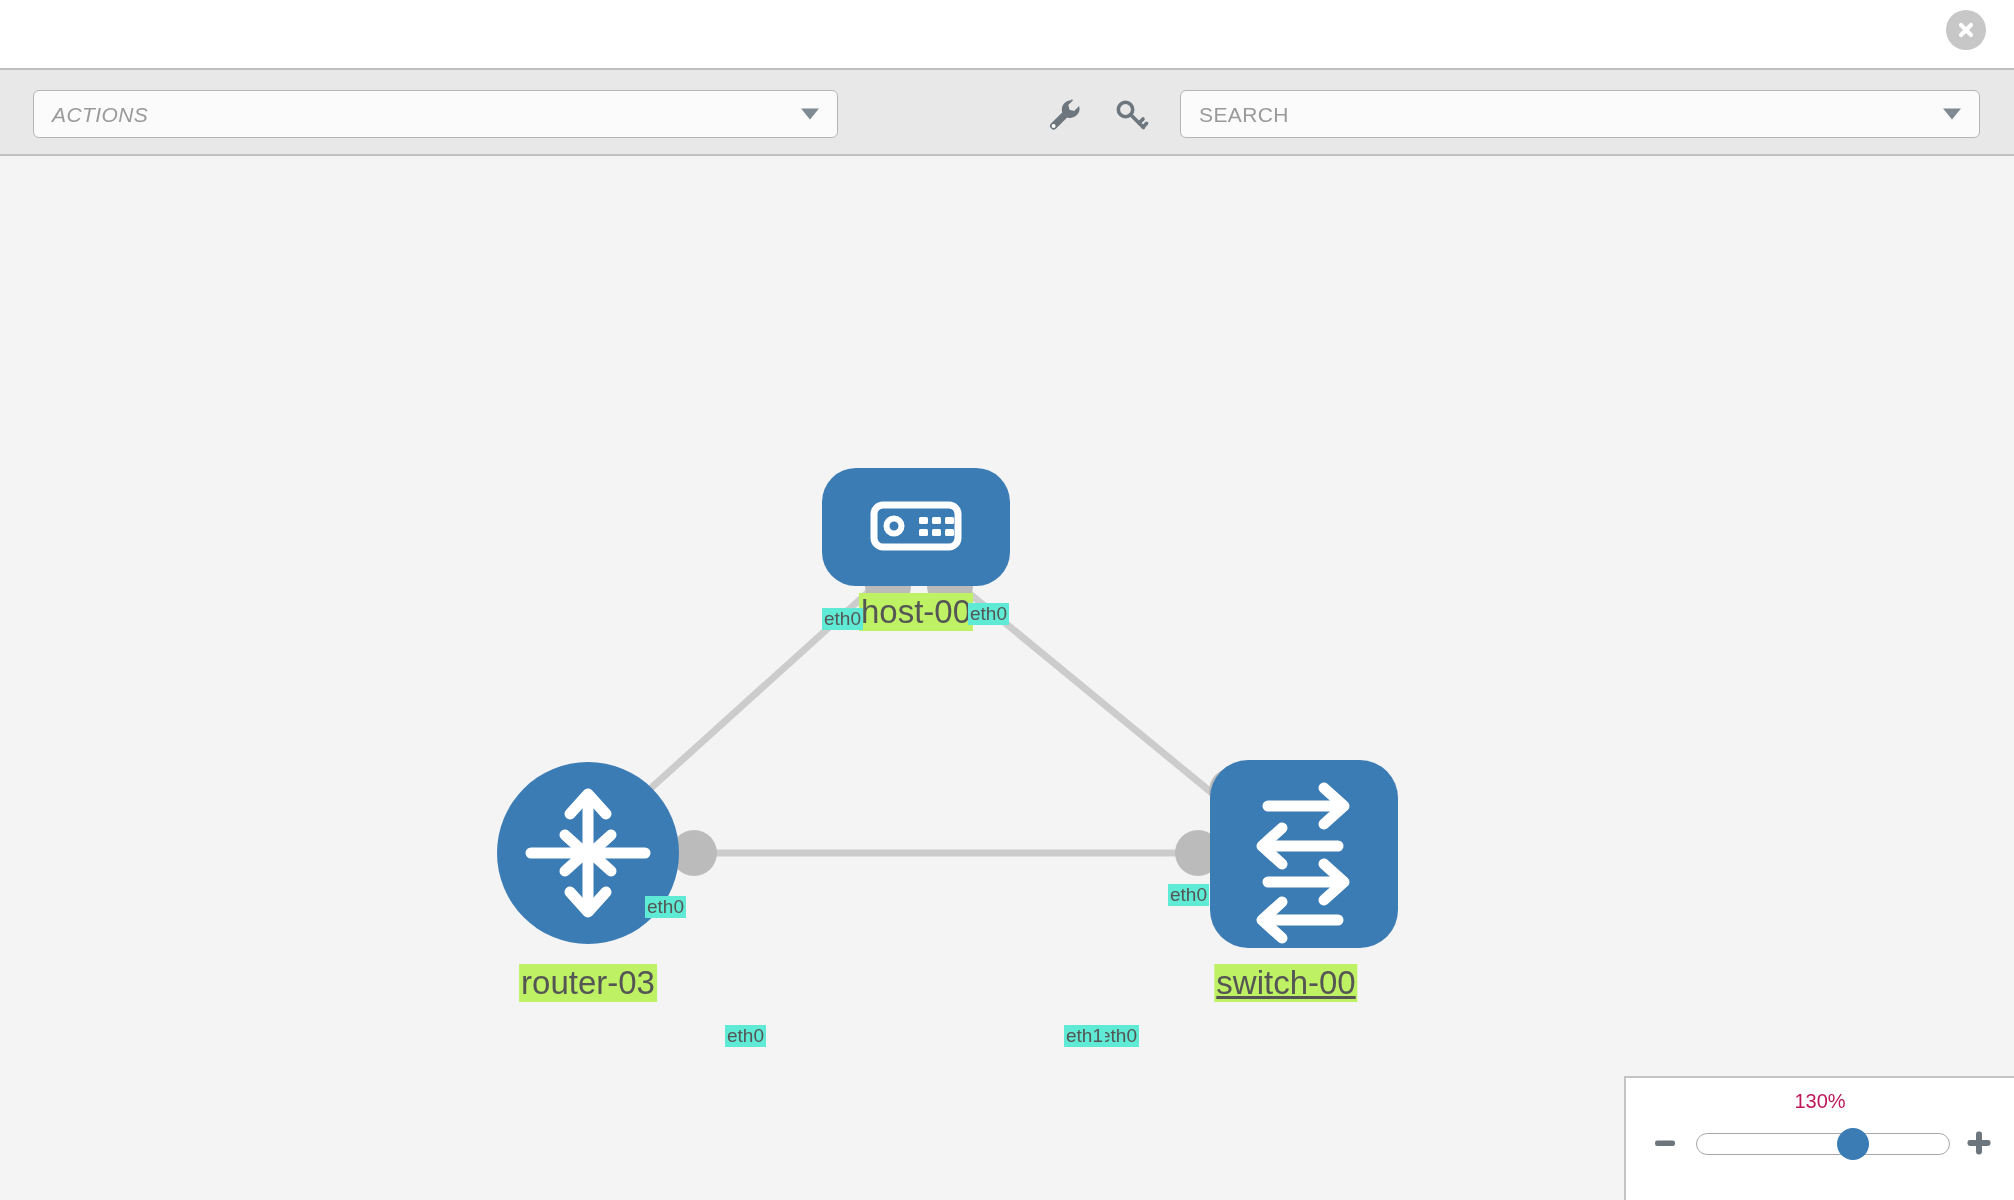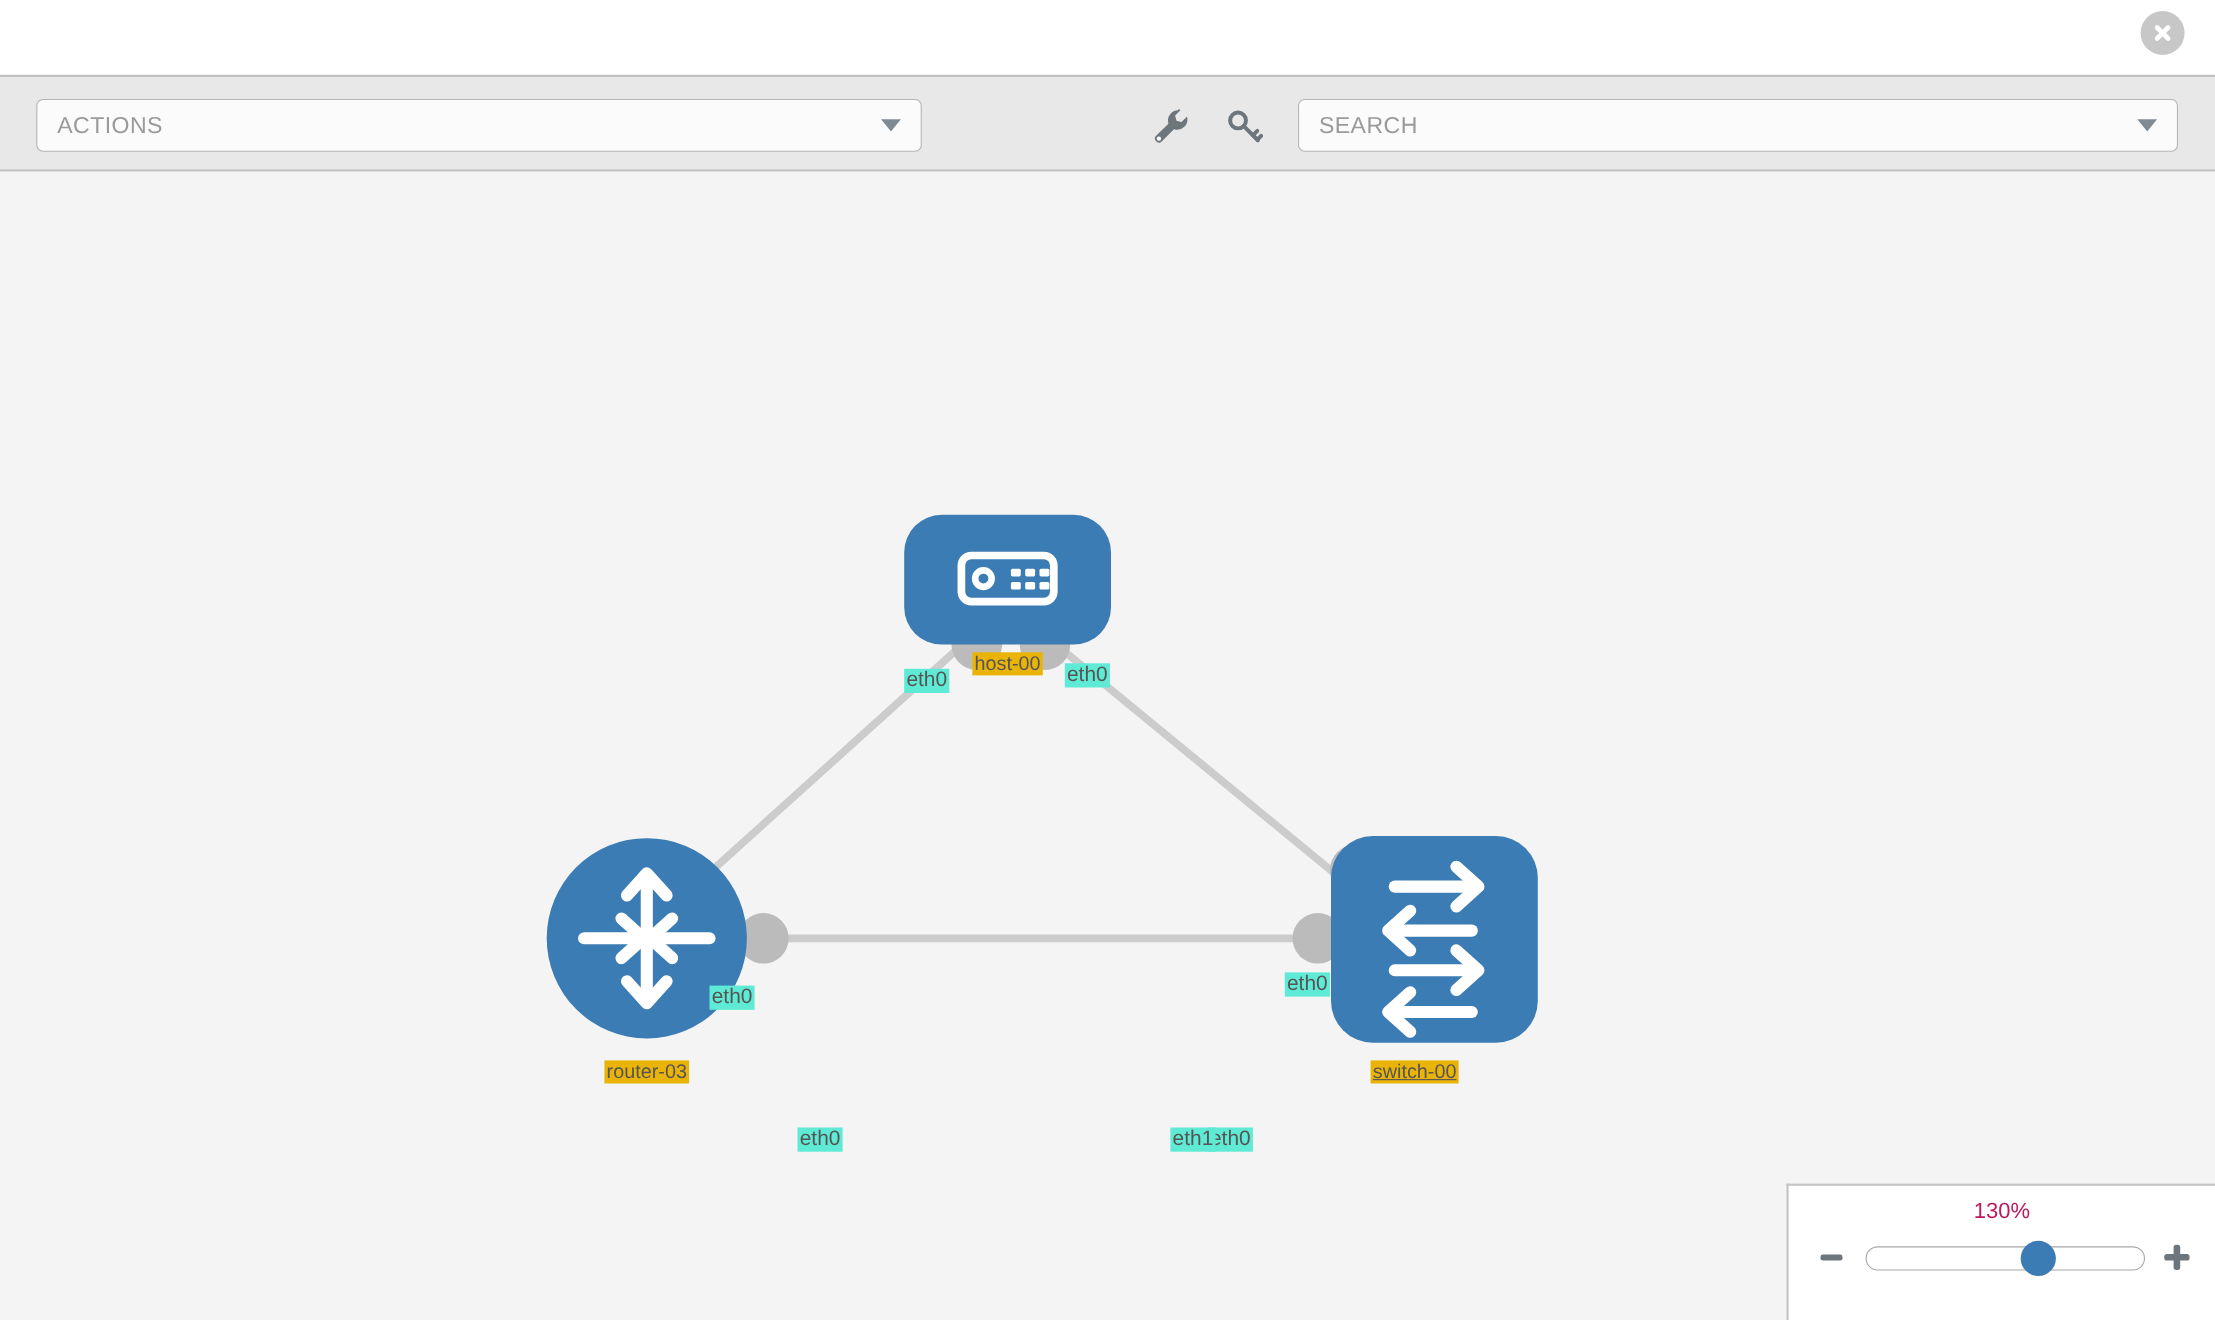--- a/index.html
+++ b/index.html
@@ -42,21 +42,21 @@
   .actions-select {
     position: absolute; left: 33px; top: 20px;
     width: 805px; height: 48px;
     background: #fbfbfb;
     border: 1px solid #b5b5b5;
     border-radius: 6px;
     cursor: pointer;
   }
   .actions-select .label {
     position: absolute; left: 18px; top: 12px;
-    font-size: 21px; color: #9a9a9a; letter-spacing: 0.4px;
+    font-size: 21px; color: #9a9a9a; letter-spacing: 0.4px; font-style: italic;
   }
   .caret {
     position: absolute; right: 18px; top: 50%;
     transform: translateY(-50%);
     width: 0; height: 0;
     border-left: 9px solid transparent;
     border-right: 9px solid transparent;
     border-top: 11px solid #808a93;
   }
   .tool-icon {
@@ -91,22 +91,22 @@
     overflow: hidden;
   }
   .topology-svg {
     position: absolute; left: 0; top: 0;
     width: 2014px; height: 1044px;
   }
 
   
   .node-label {
     position: absolute;
-    font-size: 18px; color: #555555;
-    background: #eab308;
+    font-size: 33px; color: #555555;
+    background: #bef264;
     white-space: nowrap;
     padding: 0 2px;
     transform: translateX(-50%);
   }
   .edge-label {
     position: absolute;
     font-size: 19px; color: #555555;
     background: #5eead4;
     white-space: nowrap;
     padding: 0 2px;

